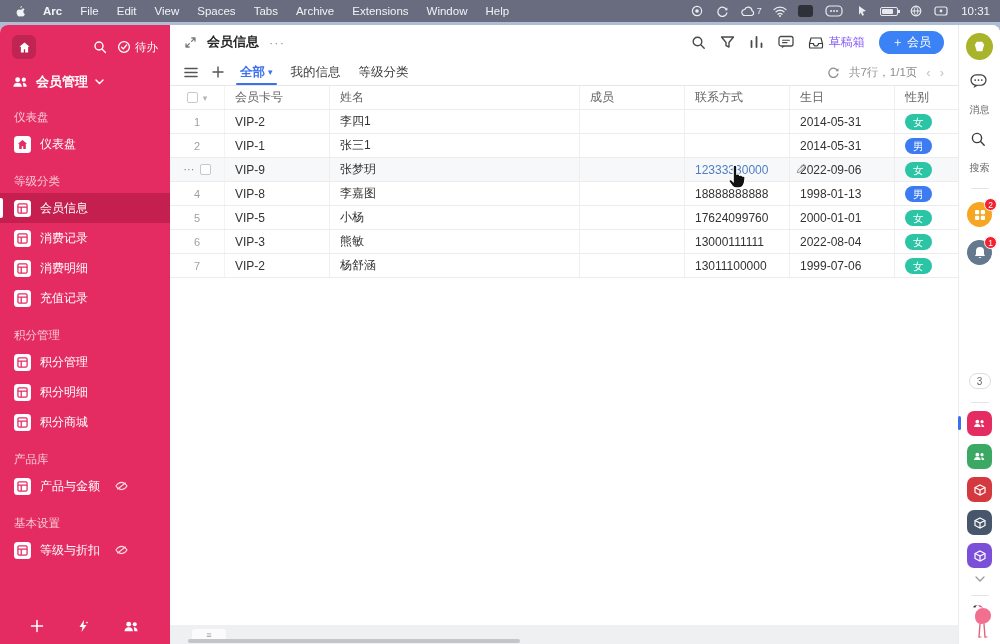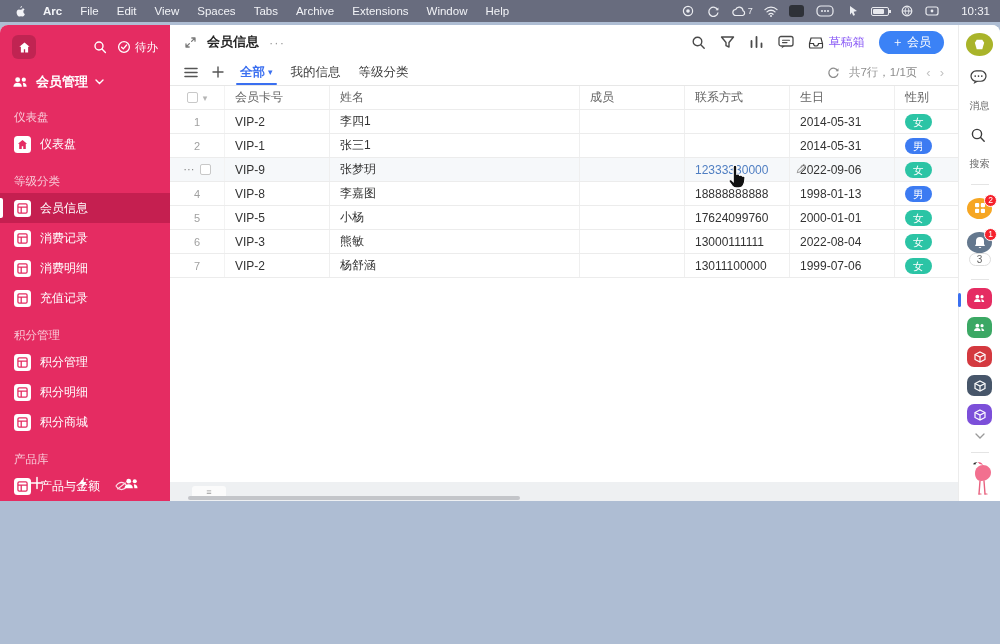--- a/index.html
+++ b/index.html
@@ -7,28 +7,28 @@
   body { font-family:"Liberation Sans","DejaVu Sans",sans-serif; background:#aebdd3; position:relative; overflow:hidden; }
 
   
   .menubar { position:absolute; top:0; left:0; width:1000px; height:22px; background:#686c7e;
     display:flex; align-items:center; padding:0 10px; color:#f2f3f7; font-size:11.5px; gap:0; z-index:50; }
   .menubar .apple { margin:0 8px 0 4px; display:flex; }
   .menu-item { padding:0 9px; line-height:22px; }
   .menu-item.app { font-weight:bold; }
   .menubar-right { margin-left:auto; display:flex; align-items:center; gap:11px; }
   .mb-ic { width:14px; height:14px; display:inline-flex; align-items:center; justify-content:center; opacity:.95; }
-  .mb-time { font-size:11.5px; margin-left:11px; }
+  .mb-time { font-size:11.5px; margin-left:2px; }
   .pillbox { background:#2e3138; border-radius:3px; width:15px; height:12px; display:inline-block; }
   .batt { width:18px; height:9px; border:1px solid #e8e9ee; border-radius:2px; position:relative; }
   .batt::after { content:""; position:absolute; left:1px; top:1px; bottom:1px; width:11px; background:#e8e9ee; border-radius:1px; }
   .batt::before { content:""; position:absolute; right:-3px; top:2px; width:2px; height:3px; background:#e8e9ee; }
 
   
-  .window { position:absolute; top:25px; left:0; width:1000px; height:476px; background:#fff;
+  .window { position:absolute; top:25px; left:0; width:1000px; height:619px; background:#fff;
     border-radius:8px 8px 0 0; overflow:hidden; }
 
   
   .sidebar { position:absolute; top:0; left:0; width:170px; height:100%; background:#e52c62; color:#fff; font-size:12px; }
   .sb-top { display:flex; align-items:center; padding:10px 12px 6px; }
   .home-btn { width:24px; height:24px; border-radius:6px; background:rgba(0,0,0,.16); display:flex; align-items:center; justify-content:center; }
   .sb-top-right { margin-left:auto; display:flex; align-items:center; gap:10px; }
   .todo { display:flex; align-items:center; gap:4px; font-size:11.5px; }
   .workspace { display:flex; align-items:center; gap:7px; padding:8px 12px 4px; font-size:13px; font-weight:bold; }
   .sb-section { margin:15px 14px 4px; font-size:11.5px; color:rgba(255,255,255,.75); }

